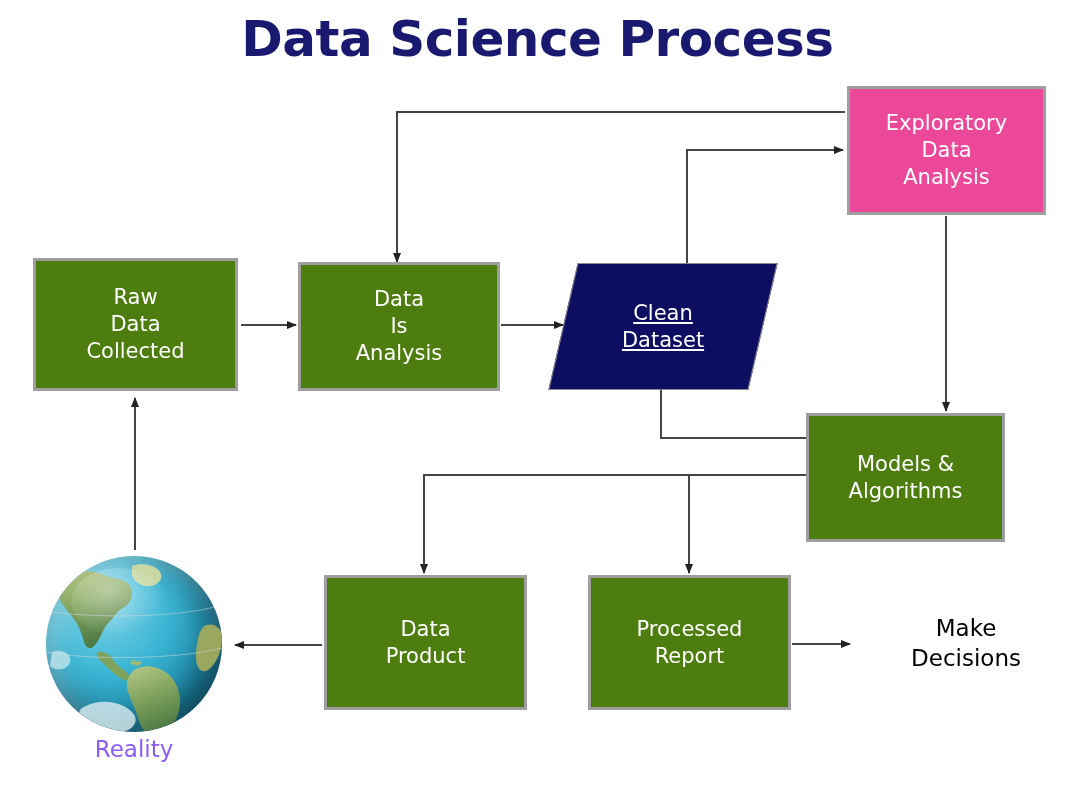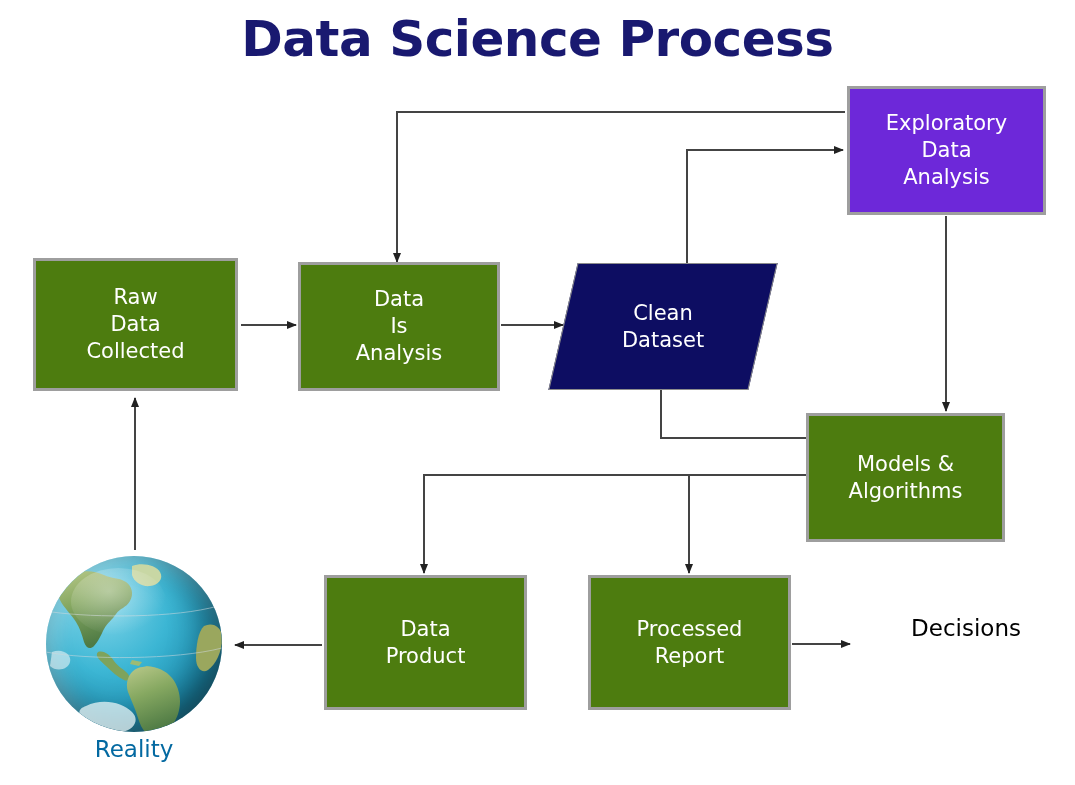--- a/index.html
+++ b/index.html
@@ -49,21 +49,21 @@
     color: #ffffff;
     font-family: "DejaVu Sans", sans-serif;
     font-size: 21px;
     line-height: 1.28;
     text-align: center;
     border: 3px solid #9e9e9e;
     background: #4d7c0f;
     z-index: 5;
   }
   .node.green {
-    background: #6d28d9;
+    background: #ec4899;
   }
   .node .line { display: block; white-space: nowrap; }
 
   
   .para {
     position: absolute;
     z-index: 5;
   }
   .para .shape {
     position: absolute;
@@ -81,21 +81,21 @@
     display: flex;
     flex-direction: column;
     align-items: center;
     justify-content: center;
     color: #ffffff;
     font-family: "DejaVu Sans", sans-serif;
     font-size: 21px;
     line-height: 1.28;
     text-align: center;
   }
-  .para .label .line { display: block; white-space: nowrap; }
+  .para .label .line { display: block; white-space: nowrap; text-decoration: underline; }
 
   
   .plain-text {
     position: absolute;
     color: #000000;
     font-family: "DejaVu Sans", sans-serif;
     font-size: 23px;
     line-height: 1.3;
     text-align: center;
     z-index: 5;
@@ -130,21 +130,21 @@
     border-radius: 50%;
     background: radial-gradient(ellipse at 40% 35%, rgba(255,255,255,0.40), rgba(255,255,255,0) 72%);
     pointer-events: none;
   }
   #reality-label {
     position: absolute;
     left: 0;
     top: 736px;
     width: 268px;
     text-align: center;
-    color: #0369a1;
+    color: #8b5cf6;
     font-family: "DejaVu Sans", sans-serif;
     font-size: 23px;
   }
 </style>
 </head>
 <body>
 
 <div id="canvas">
 
   <div id="title">Data Science Process</div>
@@ -216,20 +216,21 @@
     <span class="line">Data</span>
     <span class="line">Product</span>
   </div>
 
   <div class="node" style="left:588px; top:575px; width:203px; height:135px;">
     <span class="line">Processed</span>
     <span class="line">Report</span>
   </div>
 
   <div class="plain-text" style="left:866px; top:614px; width:200px;">
+    <span class="line">Make</span>
     <span class="line">Decisions</span>
   </div>
 
   <div id="globe-wrap">
     <div id="globe">
       <svg width="176" height="176" viewBox="0 0 176 176" aria-hidden="true">
         <defs>
           <clipPath id="globeclip">
               <circle cx="88" cy="88" r="88"></circle>
             </clipPath>

